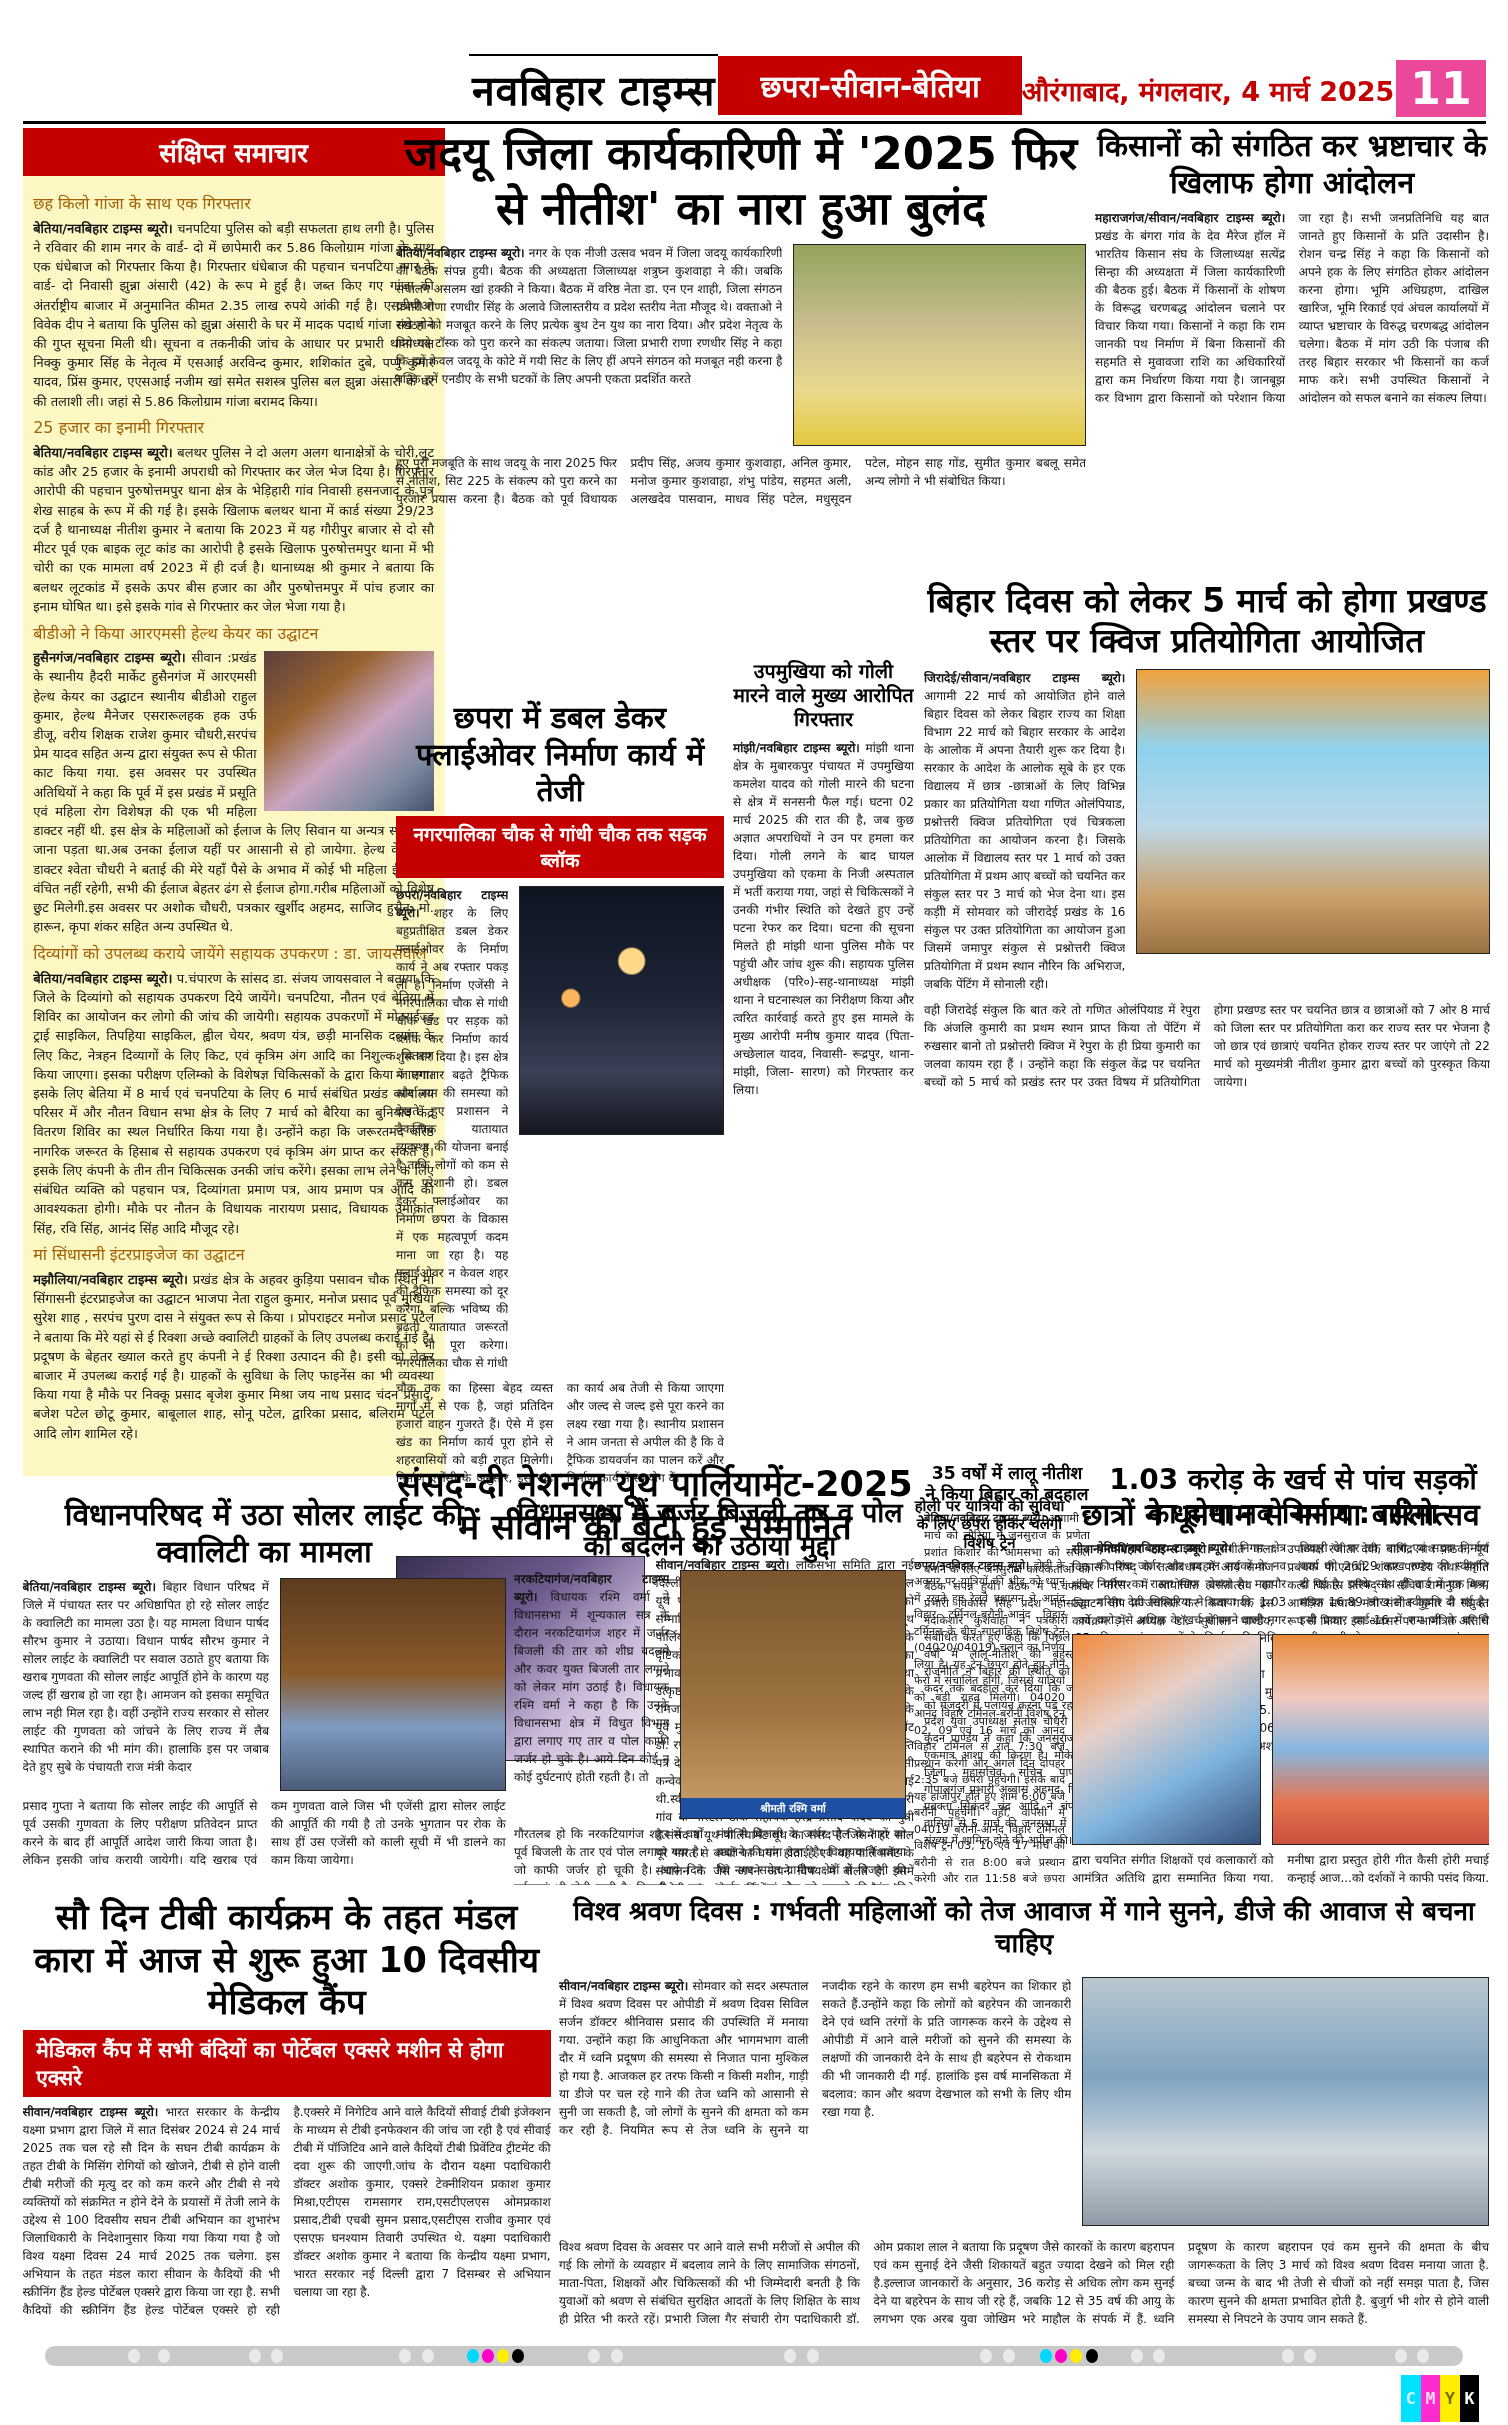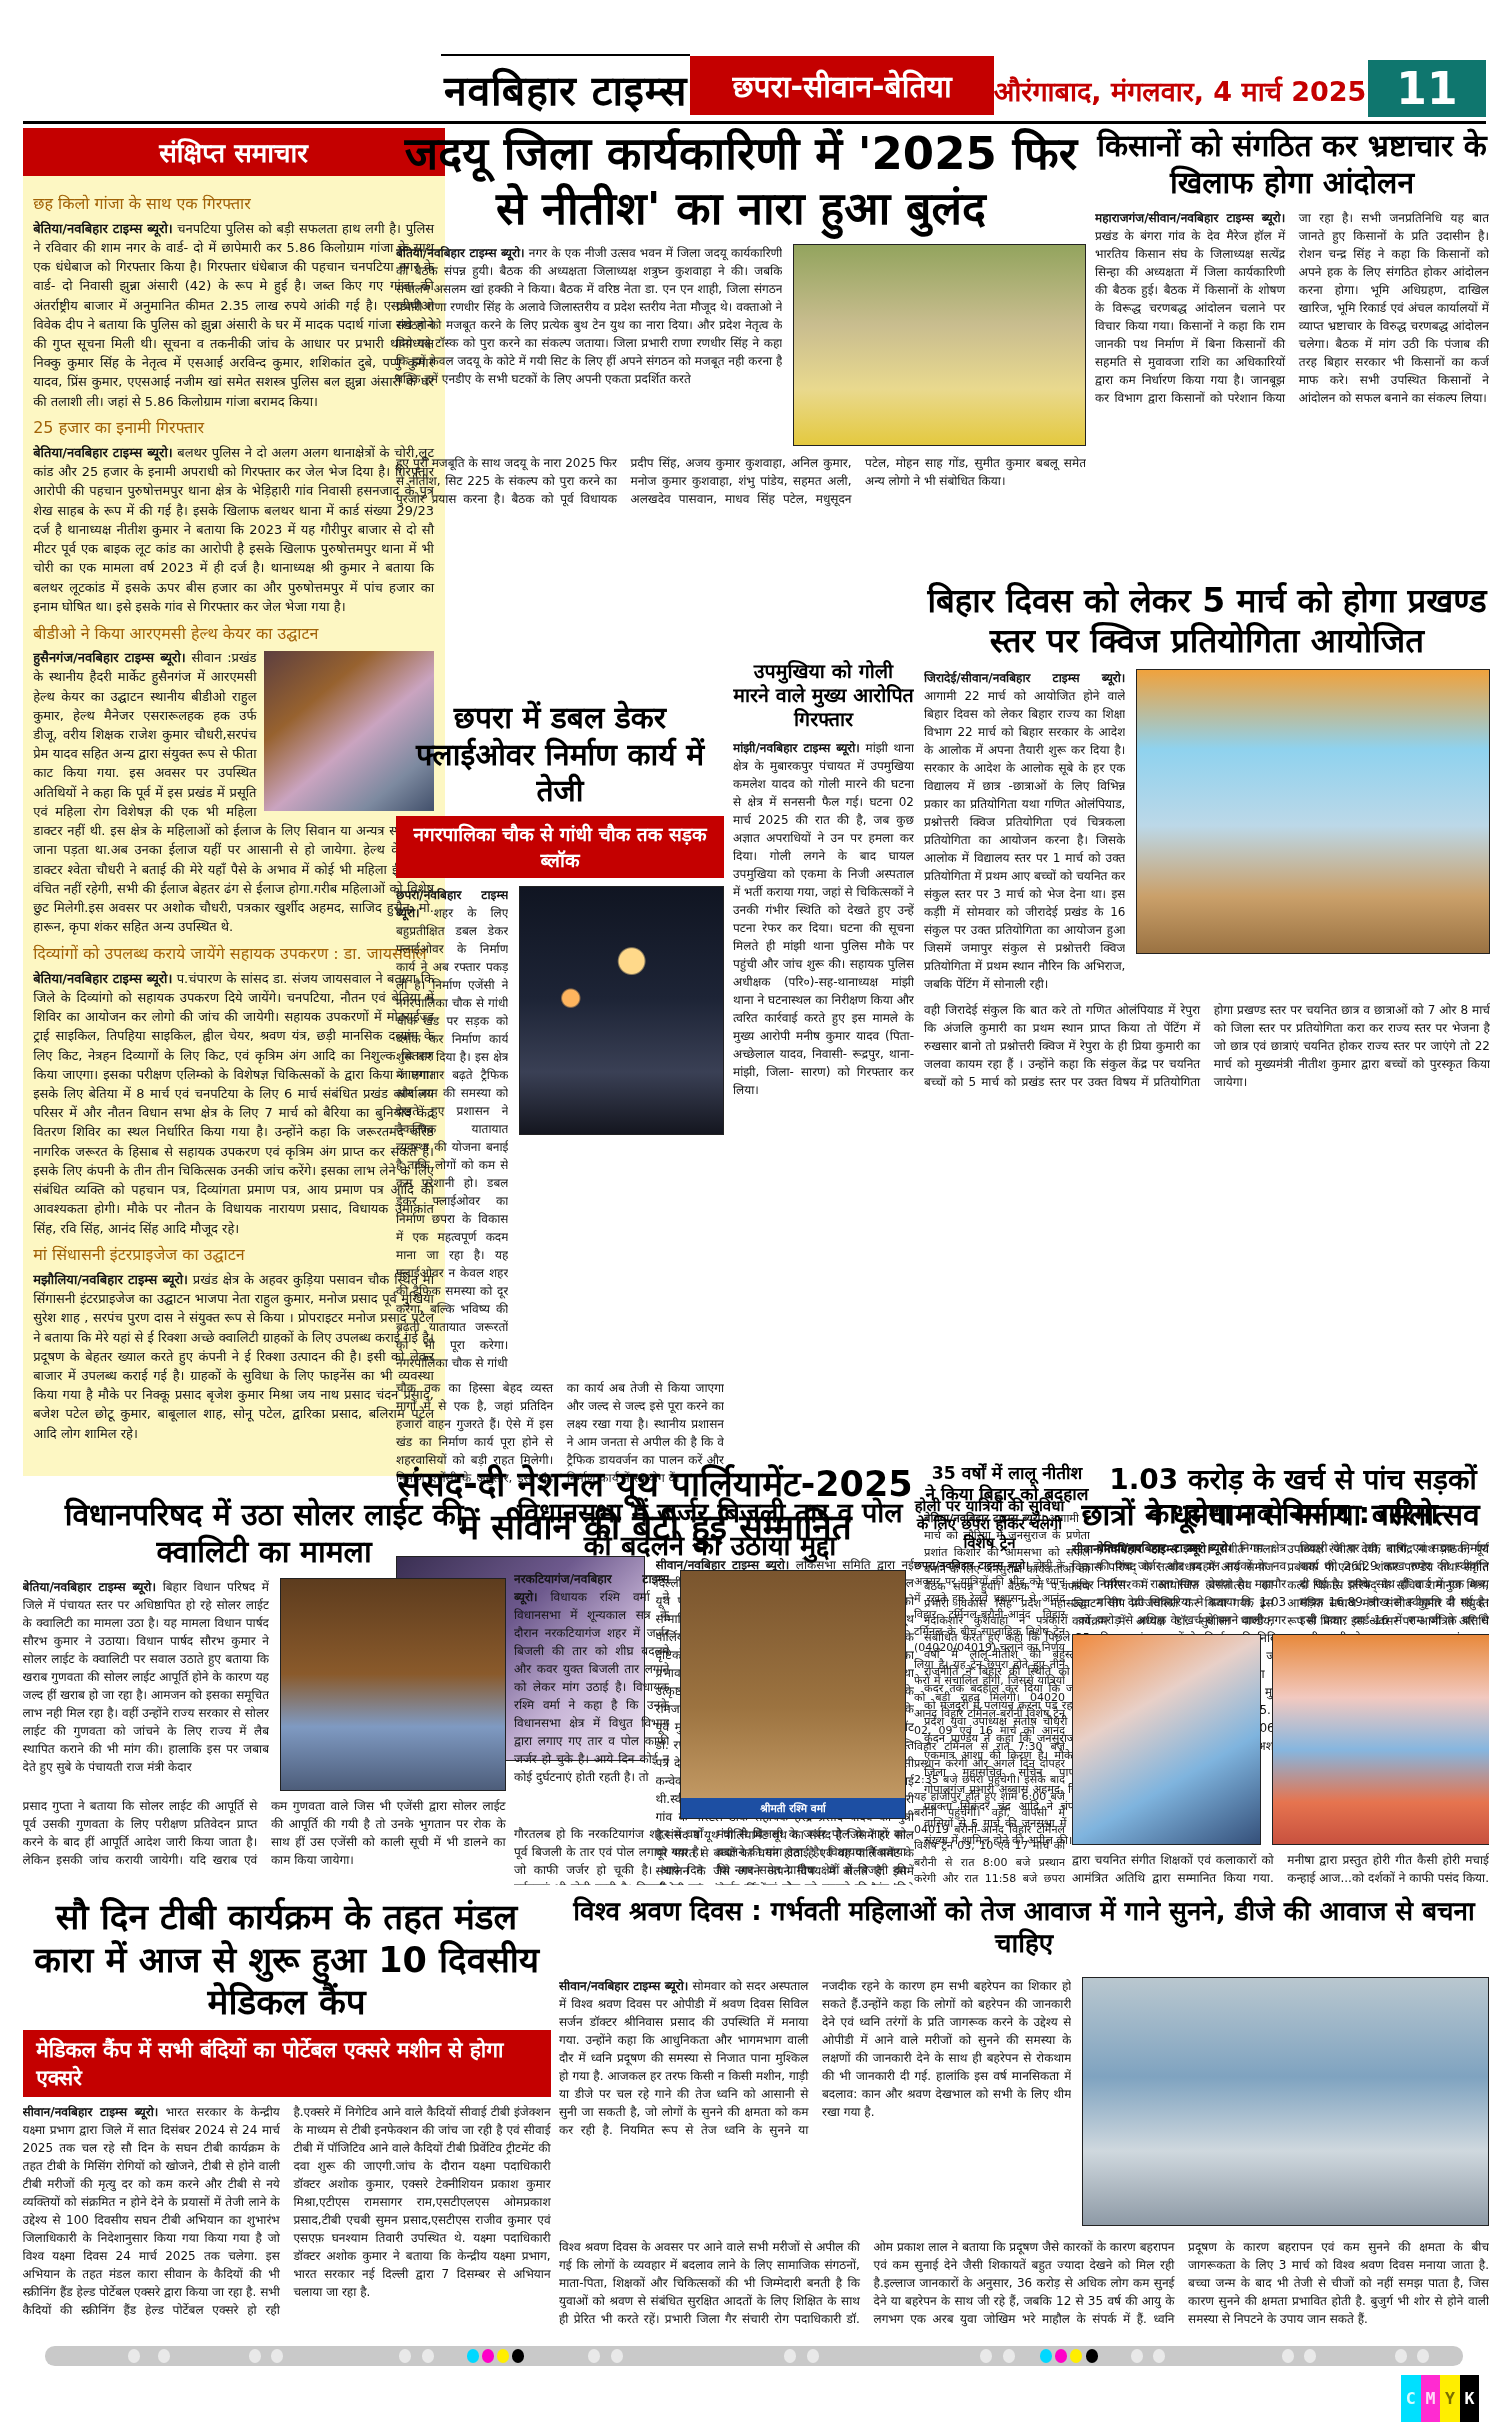--- a/index.html
+++ b/index.html
@@ -7,21 +7,21 @@
   #page{position:relative;width:1508px;height:2426px;background:#ffffff;
         font-family:"DejaVu Sans","Liberation Sans",sans-serif;color:#141414;overflow:hidden}
   .abs{position:absolute}
 
   
   #masthead{left:22.6px;top:19.6px;width:1463px;height:97px;display:flex;align-items:flex-end;justify-content:flex-end}
   #paper-title{font-size:41px;font-weight:bold;color:#000;letter-spacing:0.8px;border-top:2.3px solid #000;padding:4.5px 3px 0 3px}
   #edition-badge{background:#c40000;color:#fff;font-size:30px;font-weight:bold;padding:9px 42px;margin-bottom:1.5px}
   #mast-right{display:flex;align-items:flex-end;gap:2px}
   #date-line{color:#c40000;font-size:27px;font-weight:bold;padding-bottom:7.5px}
-  #page-num{background:#0f766e;color:#fff;font-size:44px;font-weight:bold;padding:3px 28px}
+  #page-num{background:#ec4899;color:#fff;font-size:44px;font-weight:bold;padding:3px 14px}
   #mast-rule{left:22.6px;top:121px;width:1463px;height:3px;background:#000}
 
   
   .headline{font-weight:bold;color:#000;text-align:center;line-height:1.22}
   .headline.left{text-align:center}
   .subhead-red{background:#c40000;color:#fff;font-weight:bold;text-align:center;padding:5.3px 7.5px;margin:6px 0}
   .body{font-size:12px;line-height:1.5;text-align:justify;overflow:hidden}
   .dateline{font-weight:bold}
   .media-row{display:flex;gap:10.6px;margin-top:7.5px}
   .photo{border:1.5px solid #222;flex:none;position:relative;overflow:hidden}

